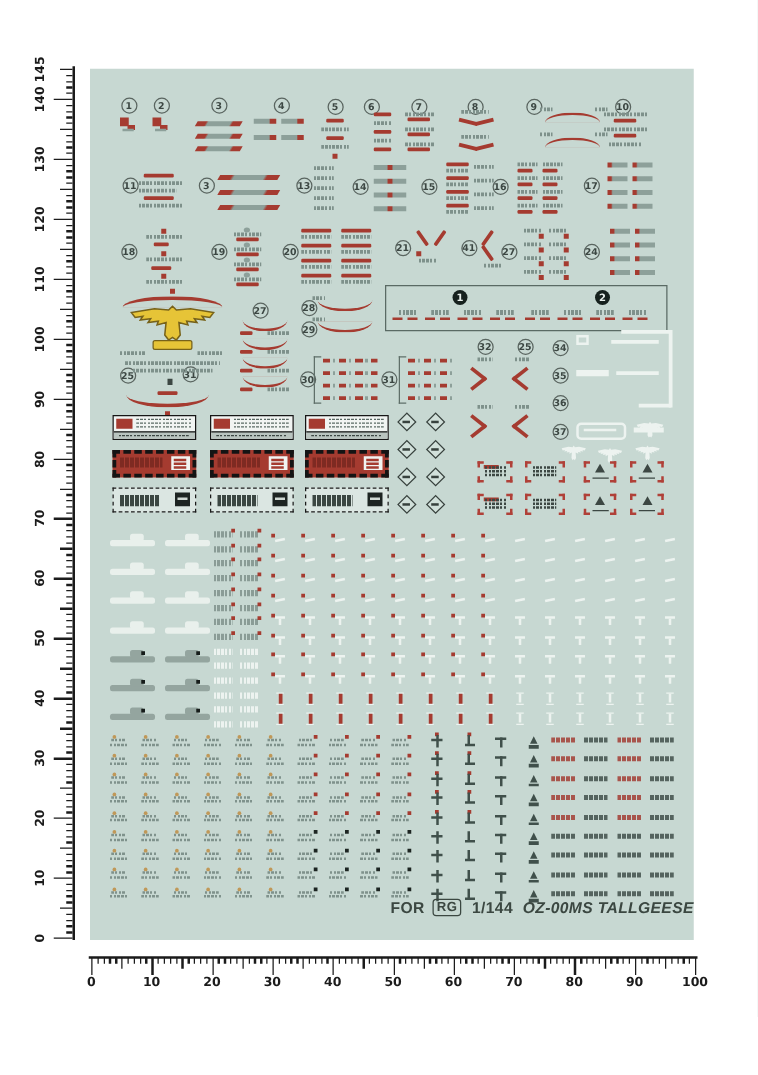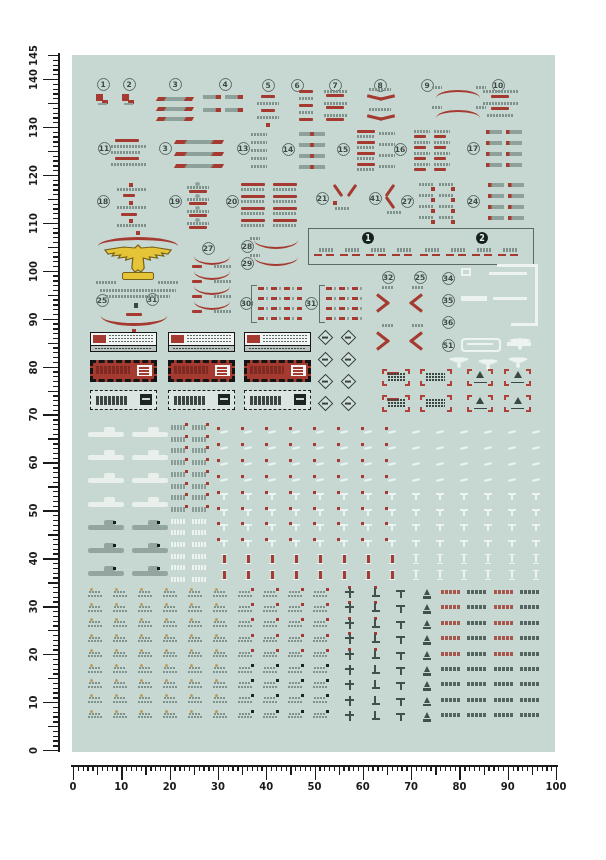--- a/index.html
+++ b/index.html
@@ -178,21 +178,21 @@
       <div class="mk" style="left: 201.5px; top: 241.5px;">27</div>
       <div class="mk" style="left: 240.5px; top: 239.5px;">28</div>
       <div class="mk" style="left: 240.5px; top: 256.5px;">29</div>
       <div class="mk" style="left: 239.5px; top: 296.5px;">30</div>
       <div class="mk" style="left: 304.5px; top: 296.5px;">31</div>
       <div class="mk" style="left: 381.5px; top: 270.5px;">32</div>
       <div class="mk" style="left: 413.5px; top: 270.5px;">25</div>
       <div class="mk" style="left: 441.5px; top: 271.5px;">34</div>
       <div class="mk" style="left: 441.5px; top: 293.5px;">35</div>
       <div class="mk" style="left: 441.5px; top: 315.5px;">36</div>
-      <div class="mk" style="left: 441.5px; top: 338.5px;">51</div>
+      <div class="mk" style="left: 441.5px; top: 338.5px;">37</div>
       <div class="bmk" style="left: 362px; top: 232px;">1</div>
       <div class="bmk" style="left: 476px; top: 232px;">2</div>
       <div class="sp lmk" style="left: 96px; top: 94px;">
         <i class="lm1"></i>
         <i class="lm2"></i>
         <i class="lm3"></i>
       </div>
       <div class="sp lmk" style="left: 122px; top: 94px;">
         <i class="lm1"></i>
         <i class="lm2"></i>
@@ -1889,13 +1889,19 @@
       <div class="hlab" style="left: 156.6px; top: 781px; width: 26px;">20</div>
       <div class="hlab" style="left: 204.9px; top: 781px; width: 26px;">30</div>
       <div class="hlab" style="left: 253.2px; top: 781px; width: 26px;">40</div>
       <div class="hlab" style="left: 301.5px; top: 781px; width: 26px;">50</div>
       <div class="hlab" style="left: 349.8px; top: 781px; width: 26px;">60</div>
       <div class="hlab" style="left: 398.1px; top: 781px; width: 26px;">70</div>
       <div class="hlab" style="left: 446.4px; top: 781px; width: 26px;">80</div>
       <div class="hlab" style="left: 494.7px; top: 781px; width: 26px;">90</div>
       <div class="hlab" style="left: 543px; top: 781px; width: 26px;">100</div>
     </div>
+  <div id="footer">
+    <span>FOR</span>
+    <span class="rgbox">RG</span>
+    <span class="scale">1/144</span>
+    <span class="kitname">OZ-00MS TALLGEESE</span>
+  </div>
 </div>
 
 </body></html>

